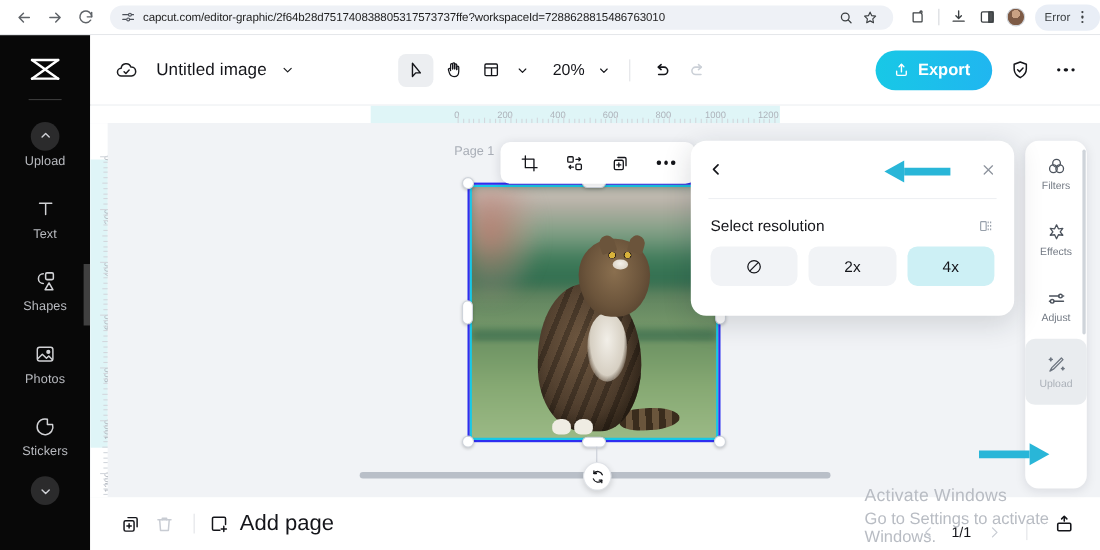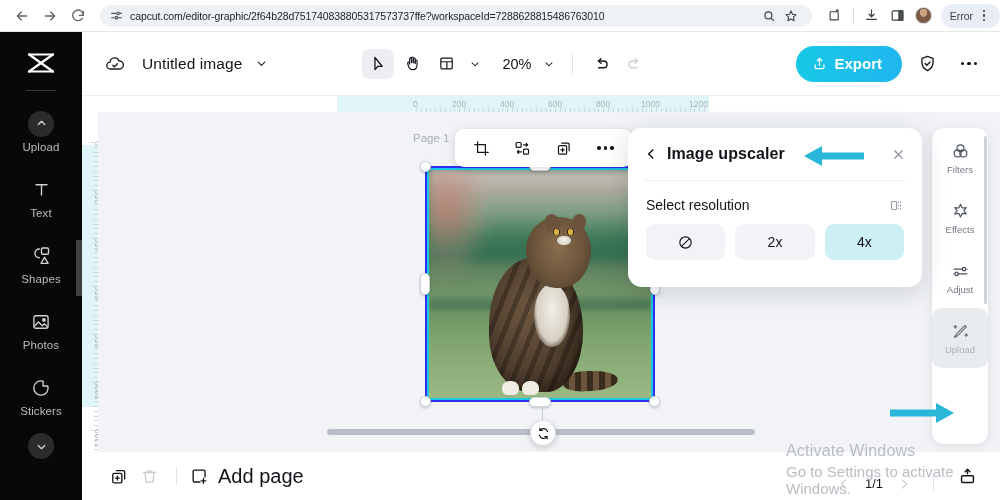--- a/index.html
+++ b/index.html
@@ -767,21 +767,20 @@
     <div class="h-scroll"></div>
   </div>
 
   <div class="panel">
     <div class="panel-head">
       <span class="panel-back">
         <svg width="14" height="14" viewBox="0 0 24 24" fill="none" stroke="currentColor" stroke-width="2.6" stroke-linecap="round" stroke-linejoin="round">
             <path d="M15 5l-7 7 7 7"></path>
           </svg>
       </span>
-      <span class="panel-title">Image upscaler</span>
       <span class="panel-close">
         <svg width="15" height="15" viewBox="0 0 24 24" fill="none" stroke="currentColor" stroke-width="1.9" stroke-linecap="round">
             <path d="M6 6l12 12M18 6L6 18"></path>
           </svg>
       </span>
     </div>
     <div class="panel-rule"></div>
     <div class="panel-row">
       <span class="panel-label">Select resolution</span>
       <span class="compare-icon">

